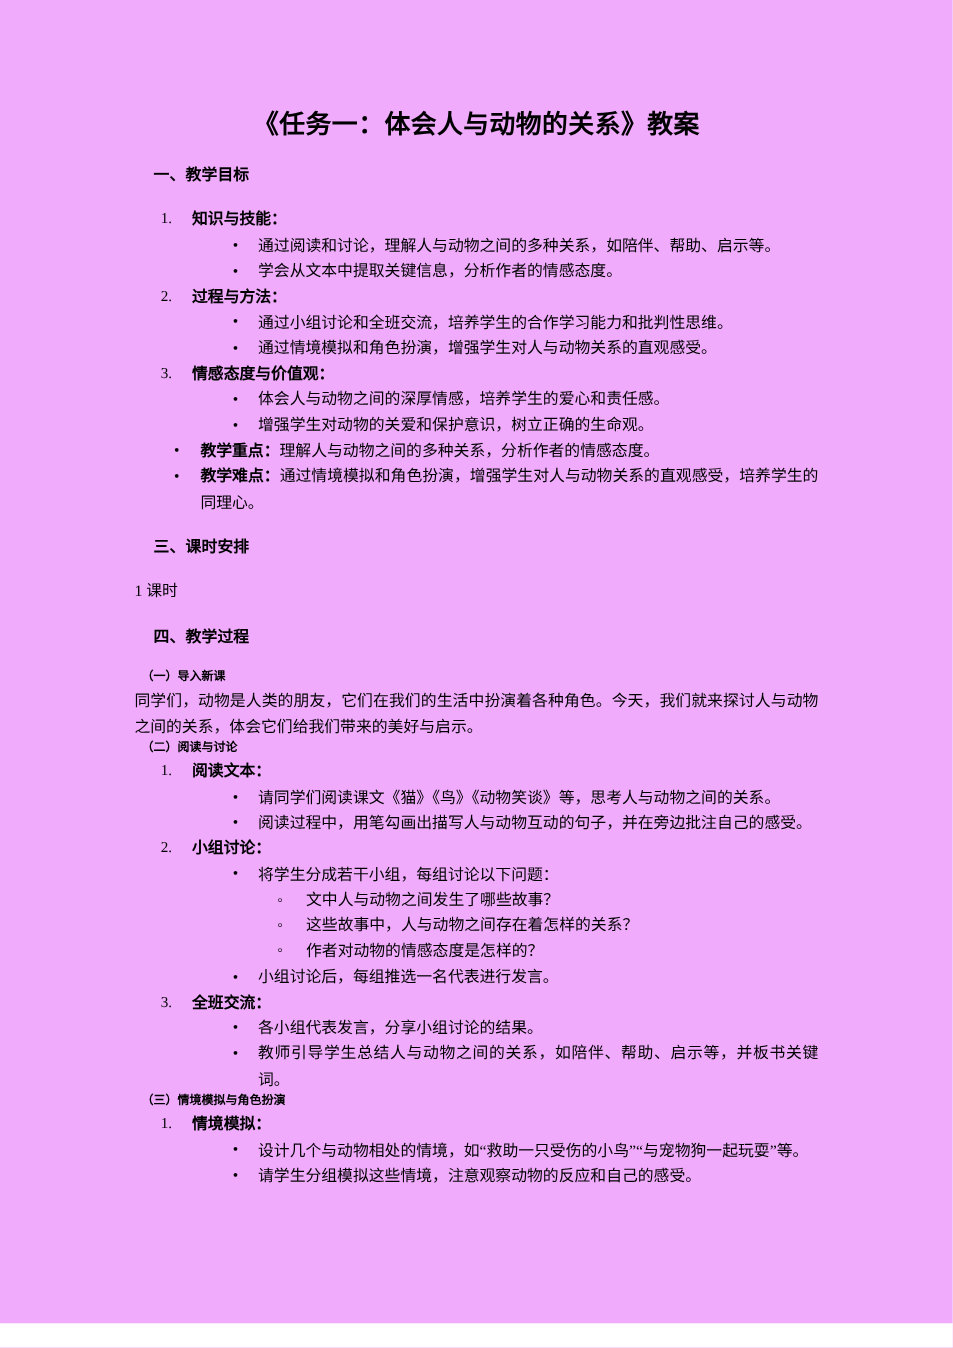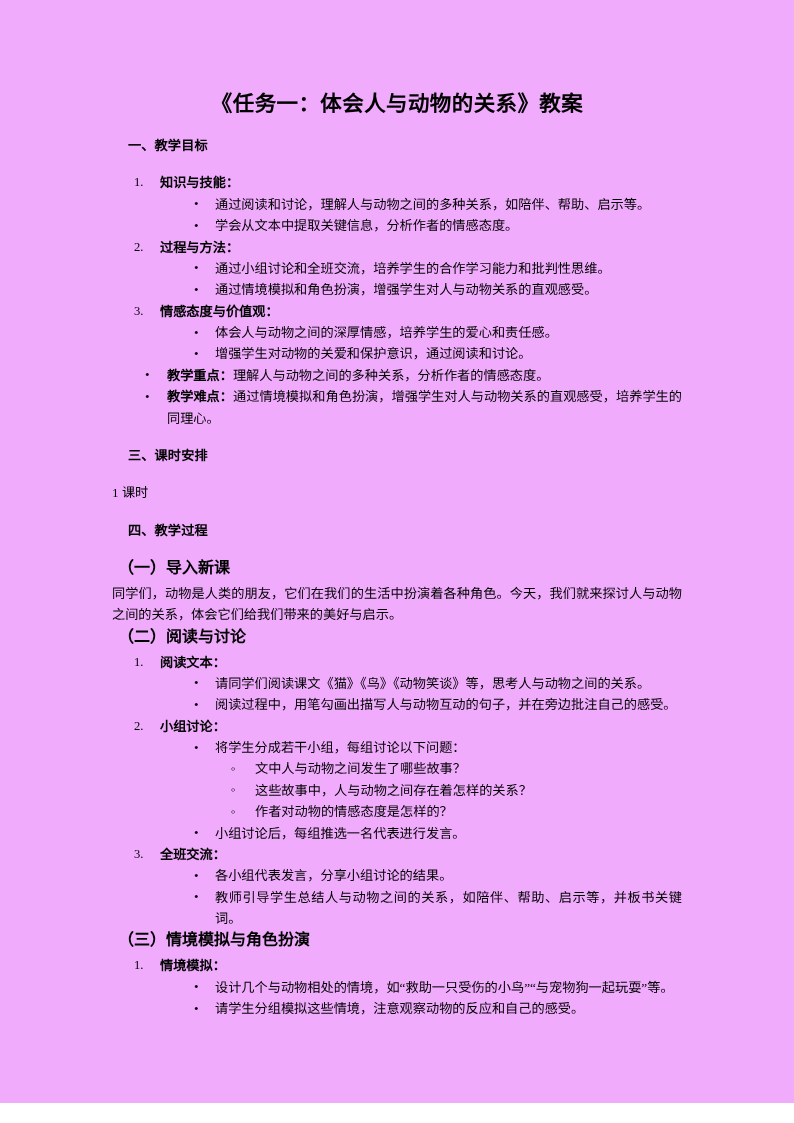--- a/index.html
+++ b/index.html
@@ -49,26 +49,25 @@
   }
   .para {
     font-size: 13.2px;
     font-weight: normal;
     line-height: 1.62;
     margin: 0;
     text-align: justify;
     text-justify: inter-ideograph;
   }
   .subhead {
-    font-size: 16px;
+    font-size: 10px;
     font-weight: bold;
     line-height: 1.62;
     margin: 0;
     padding-left: 6px;
-    font-family: Liberation Mono, monospace;
   }
 
   
   ol.numlist {
     list-style: none;
     margin: 0;
     padding: 0;
   }
   ol.numlist > li.num-item {
     position: relative;
@@ -170,21 +169,21 @@
       <ul class="bullets">
         <li class="bullet-item">通过小组讨论和全班交流，培养学生的合作学习能力和批判性思维。</li>
         <li class="bullet-item">通过情境模拟和角色扮演，增强学生对人与动物关系的直观感受。</li>
       </ul>
       <li class="num-item">
         <span class="num-marker">3.</span>
         <span class="num-label">情感态度与价值观：</span>
       </li>
       <ul class="bullets">
         <li class="bullet-item">体会人与动物之间的深厚情感，培养学生的爱心和责任感。</li>
-        <li class="bullet-item">增强学生对动物的关爱和保护意识，通过阅读和讨论。</li>
+        <li class="bullet-item">增强学生对动物的关爱和保护意识，树立正确的生命观。</li>
       </ul>
     </ol>
 
     <ul class="bullets shallow">
       <li class="bullet-item">
         <span class="bold-run">教学重点：</span><span>理解人与动物之间的多种关系，分析作者的情感态度。</span>
       </li>
       <li class="bullet-item">
         <span class="bold-run">教学难点：</span><span>通过情境模拟和角色扮演，增强学生对人与动物关系的直观感受，培养学生的同理心。</span>
       </li>

